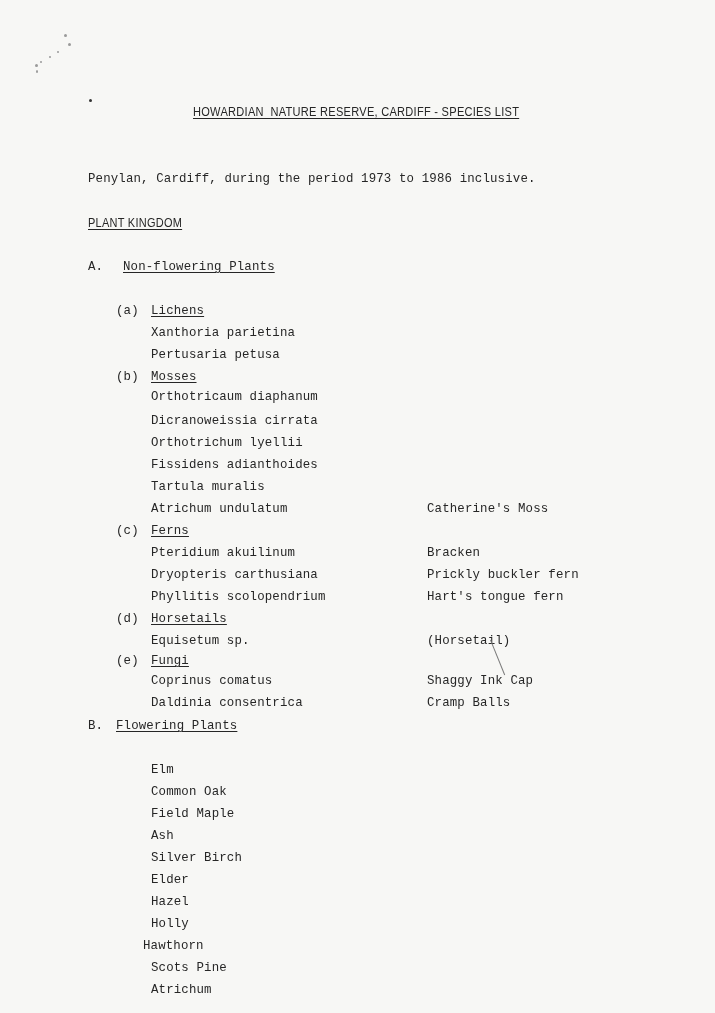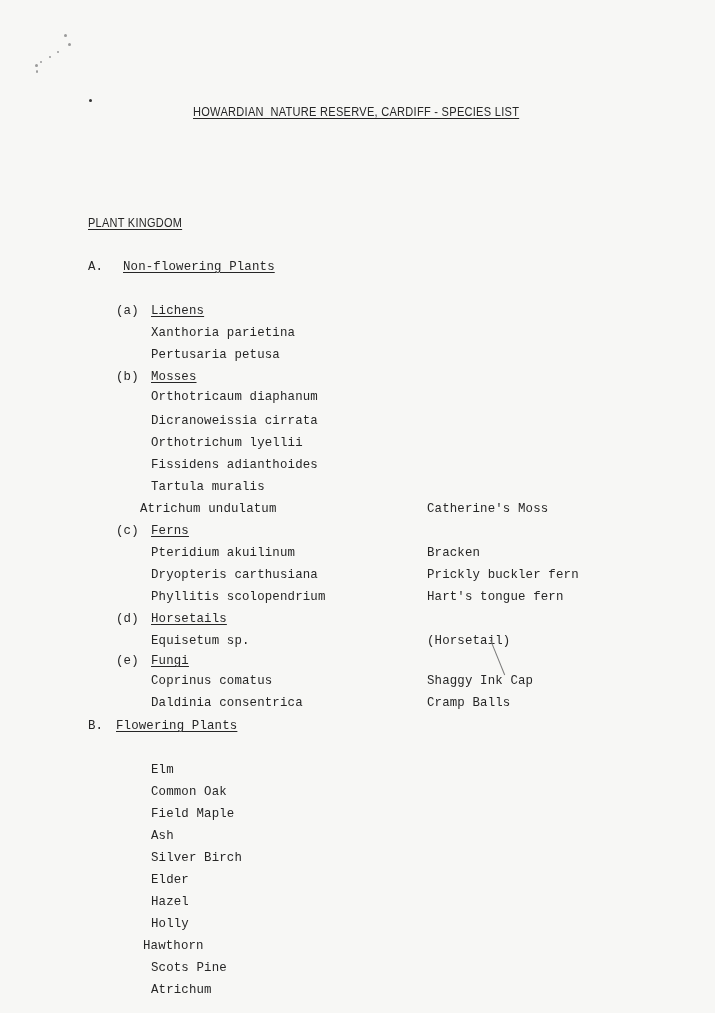--- a/index.html
+++ b/index.html
@@ -31,39 +31,40 @@
     <div class="mark" style="left:57px;top:51px;width:2px;height:2px;"></div>
     <div class="mark" style="left:49px;top:56px;width:2px;height:2px;"></div>
     <div class="mark" style="left:40px;top:61px;width:2px;height:2px;"></div>
     <div class="mark" style="left:35px;top:64px;width:3px;height:3px;"></div>
     <div class="mark" style="left:36px;top:70px;width:2px;height:3px;"></div>
   </div>
   <div class="dot" style="left:89px;top:99px;"></div>
 
   <div class="line title u" style="left:193px;top:104px;">HOWARDIAN  NATURE RESERVE, CARDIFF - SPECIES LIST</div>
 
+  <div class="line" style="left:88px;top:171px;">Penylan, Cardiff, during the period 1973 to 1986 inclusive.</div>
 
   <div class="line narrow u" style="left:88px;top:215px;">PLANT KINGDOM</div>
 
   <div class="line" style="left:88px;top:259px;">A.</div>
   <div class="line u" style="left:123px;top:259px;">Non-flowering Plants</div>
 
   <div class="line" style="left:116px;top:303px;">(a)</div>
   <div class="line u" style="left:151px;top:303px;">Lichens</div>
   <div class="line" style="left:151px;top:325px;">Xanthoria parietina</div>
   <div class="line" style="left:151px;top:347px;">Pertusaria petusa</div>
 
   <div class="line" style="left:116px;top:369px;">(b)</div>
   <div class="line u" style="left:151px;top:369px;">Mosses</div>
   <div class="line" style="left:151px;top:389px;">Orthotricaum diaphanum</div>
   <div class="line" style="left:151px;top:413px;">Dicranoweissia cirrata</div>
   <div class="line" style="left:151px;top:435px;">Orthotrichum lyellii</div>
   <div class="line" style="left:151px;top:457px;">Fissidens adianthoides</div>
   <div class="line" style="left:151px;top:479px;">Tartula muralis</div>
-  <div class="line" style="left:140px;top:501px;">Atrichum undulatum</div>
+  <div class="line" style="left:151px;top:501px;">Atrichum undulatum</div>
   <div class="line" style="left:427px;top:501px;">Catherine's Moss</div>
 
   <div class="line" style="left:116px;top:523px;">(c)</div>
   <div class="line u" style="left:151px;top:523px;">Ferns</div>
   <div class="line" style="left:151px;top:545px;">Pteridium akuilinum</div>
   <div class="line" style="left:427px;top:545px;">Bracken</div>
   <div class="line" style="left:151px;top:567px;">Dryopteris carthusiana</div>
   <div class="line" style="left:427px;top:567px;">Prickly buckler fern</div>
   <div class="line" style="left:151px;top:589px;">Phyllitis scolopendrium</div>
   <div class="line" style="left:427px;top:589px;">Hart's tongue fern</div>

